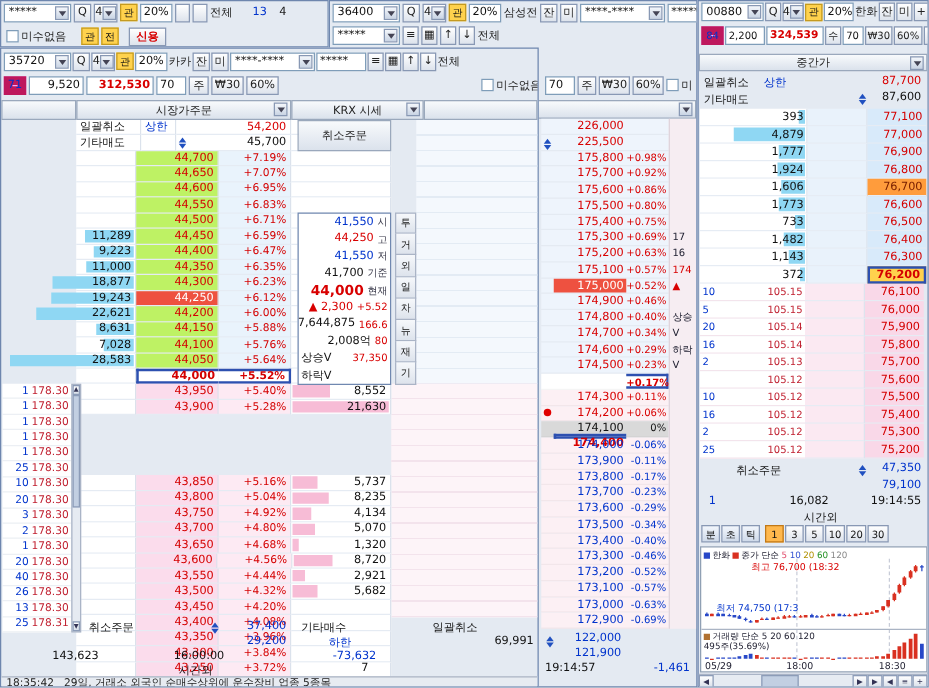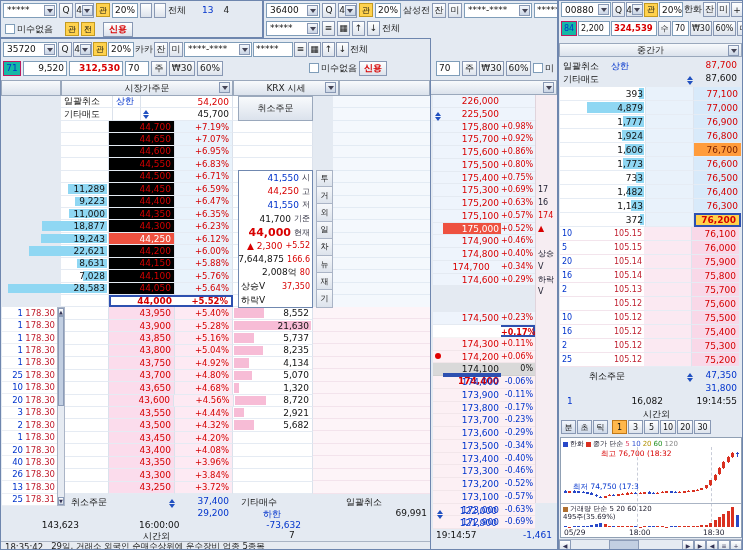--- a/index.html
+++ b/index.html
@@ -1,40 +1,40 @@
 <!DOCTYPE html>
 <html><head>
 <meta charset="utf-8">
 <style>
 *{margin:0;padding:0;box-sizing:border-box}
 html,body{width:743px;height:550px;position:relative;font-family:"DejaVu Sans","Liberation Sans",sans-serif;font-size:9px;color:#111;background:#a8b0ba;overflow:hidden}
 .win{position:absolute;background:#e4eaf2;border:1px solid #6e86ae;overflow:hidden}
 .trow{position:absolute;display:flex;align-items:center;gap:2px;white-space:nowrap}
 .fld{background:#fff;border:1px solid #7f9db9;height:15px;display:flex;align-items:center;padding:0 2px;font-size:9px}
-.fldb{background:#14b8a6;border:1px solid #be185d;height:15px;display:flex;align-items:center;justify-content:center;padding:0 2px;color:#0033cc}
+.fldb{background:#f0abfc;border:7px solid #be185d;height:15px;display:flex;align-items:center;justify-content:center;padding:0 2px;color:#0033cc}
 .btn{background:linear-gradient(#ffffff,#dde3ec);border:1px solid #8898b4;height:15px;display:flex;align-items:center;justify-content:center;padding:0 2px;font-size:9px;color:#222}
 .combo{background:#fff;border:1px solid #7f9db9;height:15px;display:flex;align-items:center;justify-content:space-between;padding:0 1px 0 3px}
 .arw{width:11px;height:11px;background:linear-gradient(#f4f7fb,#c9d4e4);border:1px solid #8898b4;display:flex;align-items:flex-start;justify-content:center;flex:none}
 .arw:after{content:"";border:3px solid transparent;border-top:4px solid #445;margin-top:3px}
 .badge{background:#ffd24d;border:1px solid #c49a20;width:14px;height:14px;display:flex;align-items:center;justify-content:center;font-size:8px;flex:none}
 .lab{font-size:9px;color:#222}
 .redt{color:#d80000}.bluet{color:#0033cc}.bold{font-weight:bold}
 .chk{width:10px;height:10px;background:#fff;border:1px solid #7f9db9;display:inline-block;flex:none}
 .spin{width:9px;height:13px;display:inline-flex;flex-direction:column;align-items:center;justify-content:center;flex:none}
 .spin:before{content:"";border:3px solid transparent;border-bottom:4px solid #2050c0;margin-bottom:1px}
 .spin:after{content:"";border:3px solid transparent;border-top:4px solid #2050c0}
 .hdr{position:absolute;background:linear-gradient(#f8fafc,#dbe2ec);border:1px solid #9aa8bc;display:flex;align-items:center;justify-content:center;font-size:9px;color:#222;gap:4px}
 .hdr .arw{position:absolute;right:2px;top:1px}
 
 .grow{display:flex;width:100%;overflow:visible}
 .gc{height:100%;border-right:1px solid #dbe2ec;border-bottom:1px solid #e5ebf3;display:flex;align-items:center;justify-content:flex-end;padding-right:3px;font-size:9px;position:relative;overflow:visible}
 .lcl{justify-content:flex-start;padding-left:3px;background:#fff}
 .wcl{background:#fff}
 .volc{background:#fff}
-.ap{background:#000000;color:#d40000}.ac{background:#e9f3fc;color:#d40000;font-size:8.5px}
+.ap{background:#bef264;color:#d40000}.ac{background:#e9f3fc;color:#d40000;font-size:8.5px}
 .bp{background:#fbdcec;color:#d40000}.bc{background:#fdeaf3;color:#d40000;font-size:8.5px}
 .hl-high{background:#ee5140 !important;color:#fff !important}
 .cur-l{background:#fff !important;border:2px solid #2d50b0 !important;border-right:none !important;font-weight:bold}
 .cur-r{background:#fff !important;border:2px solid #2d50b0 !important;border-left:none !important;font-weight:bold}
 .abar{position:absolute;right:1px;top:1px;bottom:1px;background:#8fd7f3;z-index:0}
 .bbar{position:absolute;left:1px;top:1px;bottom:1px;background:#f7bcd6;z-index:0}
 .numt{position:relative;z-index:1}
 .mla{margin-left:auto}
 
 #l-info{position:absolute;left:237px;top:131px;width:75px;height:138px;background:#fff;border:1px solid #7088b0;overflow:hidden}
@@ -244,29 +244,29 @@
         <div class="mp" style="color: rgb(216, 0, 0);">174,900</div>
         <div class="mc" style="color: rgb(216, 0, 0);">+0.46%</div>
       </div>
       <div class="grow ru" style="height: 12.75px;">
         <div class="md"></div>
         <div class="mp" style="color: rgb(216, 0, 0);">174,800</div>
         <div class="mc" style="color: rgb(216, 0, 0);">+0.40%</div>
       </div>
       <div class="grow ru" style="height: 12.75px;">
         <div class="md"></div>
-        <div class="mp" style="color: rgb(216, 0, 0); text-align: center;">174,700</div>
+        <div class="mp" style="color: rgb(216, 0, 0);">174,700</div>
         <div class="mc" style="color: rgb(216, 0, 0);">+0.34%</div>
       </div>
       <div class="grow ru" style="height: 12.75px;">
         <div class="md"></div>
         <div class="mp" style="color: rgb(216, 0, 0);">174,600</div>
         <div class="mc" style="color: rgb(216, 0, 0);">+0.29%</div>
       </div>
-      <div class="grow ru" style="height: 12.75px; margin-top: 26px;">
+      <div class="grow ru" style="height: 12.75px;">
         <div class="md"></div>
         <div class="mp" style="color: rgb(216, 0, 0);">174,500</div>
         <div class="mc" style="color: rgb(216, 0, 0);">+0.23%</div>
       </div>
       <div class="grow rc" style="height: 12.75px;">
         <div class="md"></div>
         <div class="mp cur-l" style="color: rgb(216, 0, 0); margin-top: 48px;">174,400</div>
         <div class="mc cur-r" style="color: rgb(216, 0, 0);">+0.17%</div>
       </div>
       <div class="grow rd" style="height: 12.75px;">
@@ -540,21 +540,21 @@
       <div class="rrow">
         <div class="rn">25</div>
         <div class="rs">105.12</div>
         <div class="rmid bmid"></div>
         <div class="rpr bpr">75,200</div>
       </div>
     </div>
   <div class="al" style="left:30px;top:369px">취소주문</div>
   <div class="al" style="left:126px;top:368px"><span class="spin"></span></div>
   <div class="al ar bluet" style="left:136px;top:369px;width:42px">47,350</div>
-  <div class="al ar bluet" style="left:136px;top:382px;width:42px">31,800</div>
+  <div class="al ar bluet" style="left:136px;top:382px;width:42px">79,100</div>
   <div class="al bluet" style="left:8px;top:395px">1</div>
   <div class="al ar" style="left:56px;top:395px;width:48px">16,082</div>
   <div class="al ar" style="left:122px;top:395px;width:56px">19:14:55</div>
   <div class="al" style="left:84px;top:407px">시간외</div>
   <div id="r-tabs">
       <div class="ttab per">분</div>
       <div class="ttab per">초</div>
       <div class="ttab per">틱</div>
       <div class="tsep"></div>
       <div class="ttab on">1</div>
@@ -745,21 +745,21 @@
         <span>****-****</span>
         <span class="arw"></span>
       </div>
     <div class="fld" style="width:40px">*****</div>
     <div class="btn" style="width:13px">≡</div>
     <div class="btn" style="width:13px">▦</div>
     <div class="btn" style="width:13px">↑</div>
     <div class="btn" style="width:13px">↓</div>
     <div class="lab">전체</div>
   </div>
-  <div class="trow" style="left:2px;top:20px;height:18px;width:384px;gap:2px">
+  <div class="trow" style="left:2px;top:20px;height:18px;width:460px;gap:2px">
     <div class="fldb" style="width:18px">71</div>
     <div class="fld" style="width:44px;justify-content:flex-end">9,520</div>
     <div class="fld redt bold" style="width:54px;justify-content:flex-end">312,530</div>
     <div class="fld" style="width:24px">70</div>
     <div class="btn" style="width:16px">주</div>
     <div class="btn" style="width:26px">₩30</div>
     <div class="btn" style="width:26px">60%</div>
     <div style="flex:1"></div>
     <span class="chk"></span>
     <div class="lab">미수없음</div>
@@ -923,21 +923,21 @@
       </div>
       <div class="grow" style="height: 12.45px;">
         <div class="gc wcl" style="width: 48px;"></div>
         <div class="gc bp" style="width: 66px;">43,900</div>
         <div class="gc bc" style="width: 58px;">+5.28%</div>
         <div class="gc volc" style="width: 80px;">
           <span class="bbar" style="width: 76.6882px;"></span>
           <span class="numt">21,630</span>
         </div>
       </div>
-      <div class="grow" style="height: 12.45px;">
+      <div class="grow" style="height: 12.45px; margin-top: 48px;">
         <div class="gc wcl" style="width: 48px;"></div>
         <div class="gc bp" style="width: 66px;">43,850</div>
         <div class="gc bc" style="width: 58px;">+5.16%</div>
         <div class="gc volc" style="width: 80px;">
           <span class="bbar" style="width: 20.3403px;"></span>
           <span class="numt">5,737</span>
         </div>
       </div>
       <div class="grow" style="height: 12.45px;">
         <div class="gc wcl" style="width: 48px;"></div>

